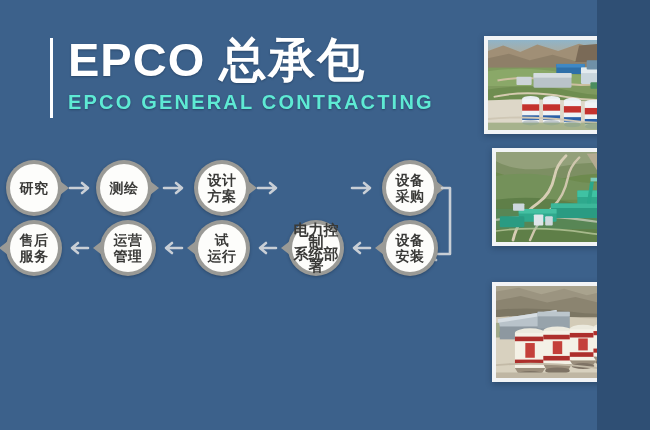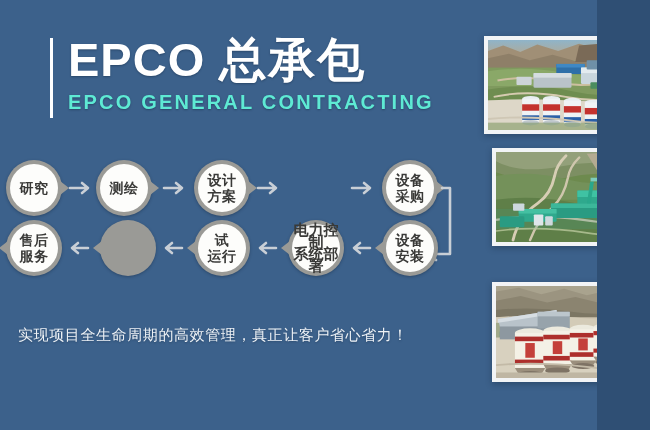--- a/index.html
+++ b/index.html
@@ -264,20 +264,24 @@
     </div>
 
     <div class="arrow" style="left:68px">
       <svg viewBox="0 0 26 16">
           <path d="M20 8 H6 M10 3 L4 8 L10 13" fill="none" stroke="currentColor" stroke-width="2.6" stroke-linecap="round" stroke-linejoin="round"></path>
         </svg>
     </div>
 
     <div class="node nub-left" style="left:100px">
       <div class="nub"></div>
+      <div class="inner">
+        <span>运营</span>
+        <span>管理</span>
+      </div>
     </div>
 
     <div class="arrow" style="left:162px">
       <svg viewBox="0 0 26 16">
           <path d="M20 8 H6 M10 3 L4 8 L10 13" fill="none" stroke="currentColor" stroke-width="2.6" stroke-linecap="round" stroke-linejoin="round"></path>
         </svg>
     </div>
 
     <div class="node nub-left" style="left:194px">
       <div class="nub"></div>
@@ -309,21 +313,20 @@
 
     <div class="node nub-left" style="left:382px">
       <div class="nub"></div>
       <div class="inner">
         <span>设备</span>
         <span>安装</span>
       </div>
     </div>
   </div>
 
-  <div id="tagline">实现项目全生命周期的高效管理，真正让客户省心省力！</div>
 
   <div class="photo-frame" id="photo-1">
     <div class="photo">
       <svg viewBox="0 0 156 98" preserveAspectRatio="none">
         <defs>
           <linearGradient id="p1sky" x1="0" y1="0" x2="0" y2="1">
             <stop offset="0" stop-color="#8fb4c9"></stop>
               <stop offset="1" stop-color="#b7a78c"></stop>
           </linearGradient>
         </defs>

